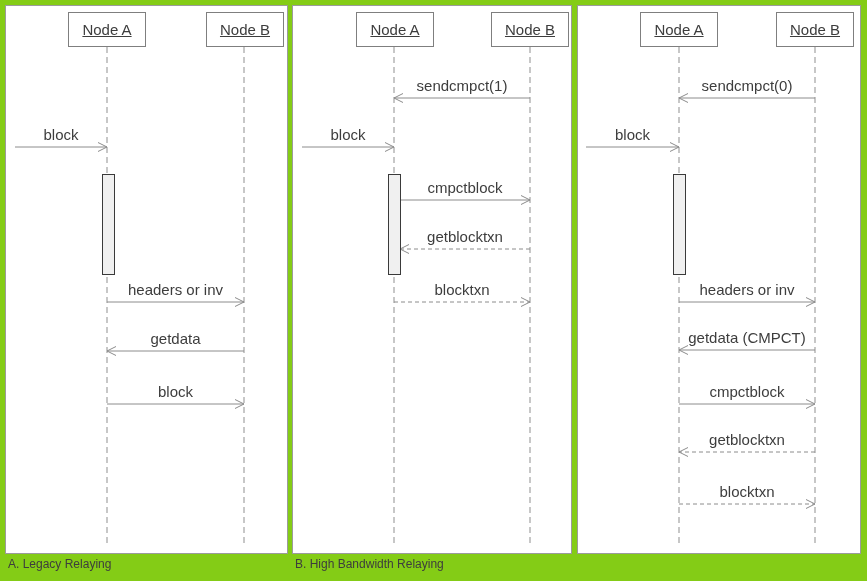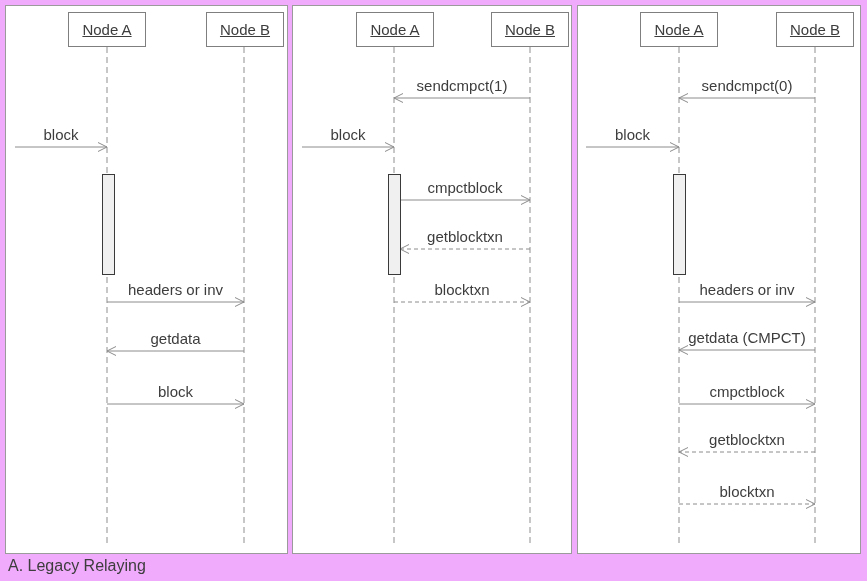--- a/index.html
+++ b/index.html
@@ -1,17 +1,17 @@
 <!DOCTYPE html>
 <html><head>
 <meta charset="utf-8">
 <style>
   html,body{margin:0;padding:0;background:#ffffff;}
   #stage{
-    position:relative;width:867px;height:581px;background:#f0abfc;
+    position:relative;width:867px;height:581px;background:#84cc16;
     font-family:"Liberation Sans",sans-serif;overflow:hidden;
   }
   .panel{position:absolute;top:5px;}
   .pbox{
     position:relative;height:549px;border:1px solid #9b9b9b;background:#ffffff;
     box-sizing:border-box;
   }
   .actor{
     position:absolute;top:6px;width:78px;height:35px;box-sizing:border-box;
     border:1px solid #7f7f7f;background:#ffffff;
@@ -19,21 +19,21 @@
     font-size:15px;color:#3d3d3d;z-index:2;
   }
   .actor span{text-decoration:underline;}
   .lines{position:absolute;left:0;top:0;width:100%;height:100%;z-index:1;}
   .lines text{font-family:"Liberation Sans",sans-serif;font-size:15px;fill:#3d3d3d;}
   .activation{
     position:absolute;left:95px;top:168px;width:11px;height:99px;
     border:1px solid #3a3a3a;background:#f0f0f0;z-index:2;
   }
   .caption{
-    margin-top:3px;padding-left:3px;font-size:16px;color:#3d3d3d;
+    margin-top:3px;padding-left:3px;font-size:12px;color:#3d3d3d;
   }
 </style>
 </head>
 <body>
 
 <div id="stage">
 
   <div class="panel" style="left:5px;width:283px;">
     <div class="pbox">
       <div class="actor" style="left:62px;">
@@ -103,20 +103,21 @@
             <text x="172" y="236" text-anchor="middle">getblocktxn</text>
           </g>
           <g>
             <line x1="101" y1="296" x2="237" y2="296" stroke="#8c8c8c" stroke-width="1" stroke-dasharray="4 3"></line>
             <polyline points="228,291.5 237,296 228,300.5" fill="none" stroke="#8c8c8c" stroke-width="1"></polyline>
             <text x="169" y="289" text-anchor="middle">blocktxn</text>
           </g>
         </svg>
       <div class="activation"></div>
     </div>
+    <div class="caption">B. High Bandwidth Relaying</div>
   </div>
 
   <div class="panel" style="left:577px;width:284px;">
     <div class="pbox">
       <div class="actor" style="left:62px;">
         <span>Node A</span>
       </div>
       <div class="actor" style="left:198px;">
         <span>Node B</span>
       </div>

